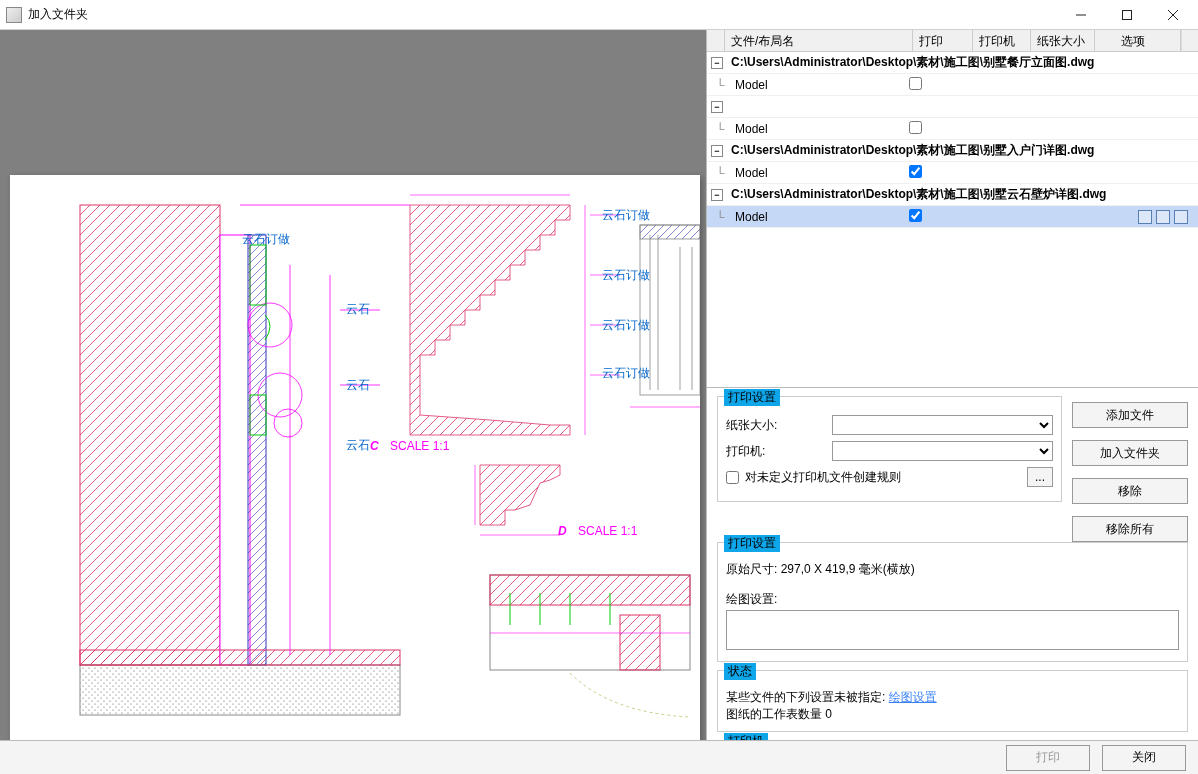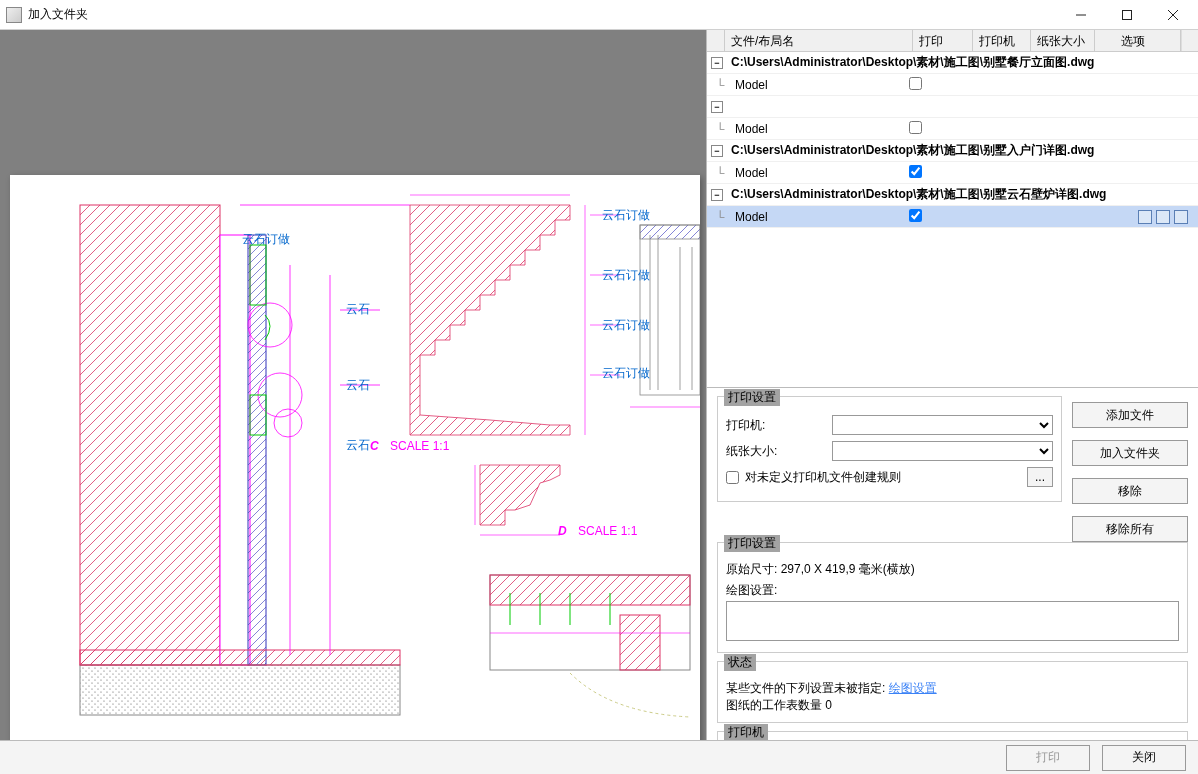--- a/index.html
+++ b/index.html
@@ -34,21 +34,21 @@
 .filelist .filerow .child { width: 18px; text-align:center; color:#888; margin-right:4px;}
 .filelist .filerow .name { flex: 1; padding-left: 2px; overflow:hidden; white-space:nowrap; }
 .filelist .filerow .chk { width: 60px; text-align: left; }
 .filelist .filerow input[type=checkbox] { width: 13px; height: 13px; }
 .filelist .filerow .rowicons { display:flex; gap:4px; margin-right:6px; }
 .filelist .filerow .rowicons span { width:14px; height:14px; border:1px solid #5a7fb5; background:#dce8f7; }
 
 
 .settings { flex: 1; padding: 8px 10px 4px 10px; overflow: auto; position: relative; }
 .group { border: 1px solid #ccc; margin-bottom: 8px; position: relative; padding: 18px 8px 8px 8px; }
-.group .legend { position: absolute; top: -8px; left: 6px; background: #a3a3a3; padding: 0 4px; }
+.group .legend { position: absolute; top: -8px; left: 6px; background: #0ea5e9; padding: 0 4px; }
 .formrow { display: flex; align-items: center; margin-bottom: 6px; gap: 6px; }
 .formrow label { width: 100px; }
 .formrow select, .formrow input[type=text] { flex: 1; height: 20px; border: 1px solid #999; background: #fff; padding: 0 4px; }
 .formrow .morebtn { width: 26px; height: 20px; border: 1px solid #999; background: #f4f4f4; text-align:center; line-height:18px; }
 .textarea { width: 100%; height: 40px; border: 1px solid #999; background: #fff; resize: none; }
 .link { color: #3b82f6; text-decoration: underline; }
 
 .settings-flex { display:flex; gap:10px; }
 .settings-left { flex:1; }
 .buttoncol { width: 116px; display:flex; flex-direction:column; gap:12px; padding-top: 6px;}
@@ -262,45 +262,45 @@
           </div>
         </div>
     </div>
 
     <div class="settings">
       <div class="settings-flex">
         <div class="settings-left">
           <div class="group">
             <div class="legend">打印设置</div>
             <div class="formrow">
-              <label>打印机:</label>
+              <label>纸张大小:</label>
               <select></select>
             </div>
             <div class="formrow">
-              <label>纸张大小:</label>
+              <label>打印机:</label>
               <select></select>
             </div>
             <div class="formrow">
               <input type="checkbox" style="">
               <span style="flex:1">对未定义打印机文件创建规则</span>
               <div class="morebtn">...</div>
             </div>
           </div>
         </div>
         <div class="buttoncol">
           <div class="btn">添加文件</div>
           <div class="btn">加入文件夹</div>
           <div class="btn">移除</div>
           <div class="btn">移除所有</div>
         </div>
       </div>
 
       <div class="group">
         <div class="legend">打印设置</div>
-        <div style="margin-bottom:4px;">原始尺寸:  297,0 X 419,9 毫米(横放)</div>
+        <div style="margin-bottom:13px;">原始尺寸:  297,0 X 419,9 毫米(横放)</div>
         <div style="margin-bottom:2px;">绘图设置:</div>
         <textarea class="textarea" style=""></textarea>
       </div>
 
       <div class="group">
         <div class="legend">状态</div>
         <div>
           <span>某些文件的下列设置未被指定: </span><span class="link">绘图设置</span>
         </div>
         <div>图纸的工作表数量 0</div>

